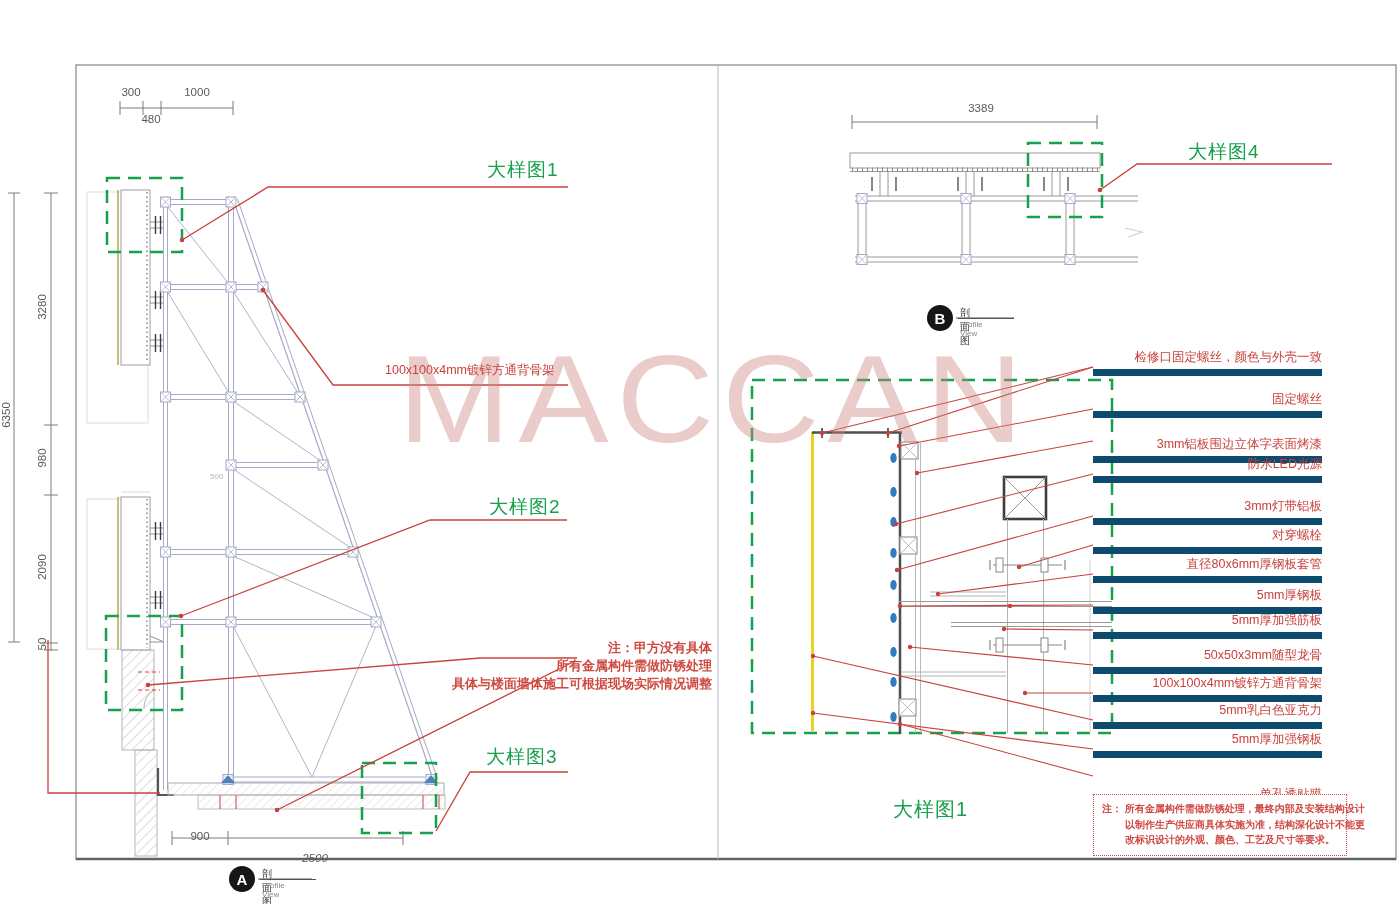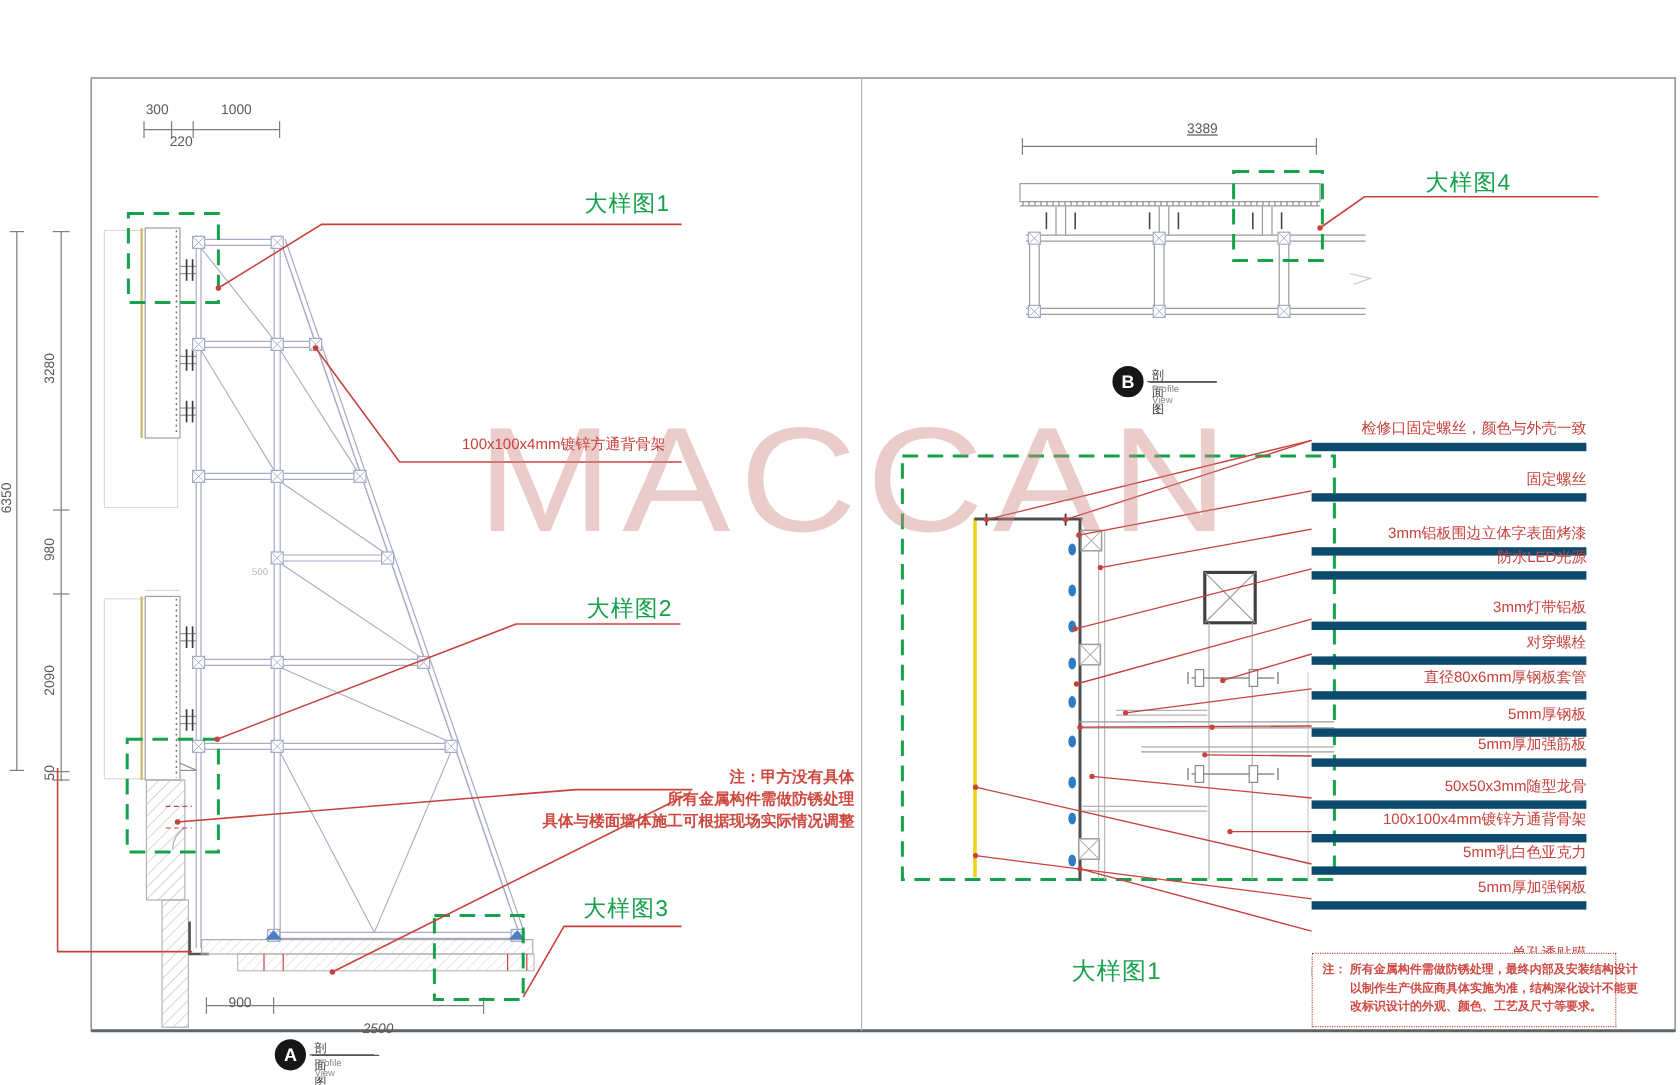--- a/index.html
+++ b/index.html
@@ -376,21 +376,21 @@
   <g stroke="#555" stroke-width="1">
     <line x1="258" y1="879" x2="312" y2="879"></line>
     <line x1="956" y1="318" x2="1014" y2="318"></line>
   </g>
 </svg>
 
 <div class="watermark">MACCAN</div>
 
 <div class="txt dim" style="left:111px;top:86px;width:40px;">300</div>
 <div class="txt dim" style="left:172px;top:86px;width:50px;">1000</div>
-<div class="txt dim" style="left:131px;top:113px;width:40px;">220</div>
+<div class="txt dim" style="left:131px;top:113px;width:40px;">480</div>
 
 <div class="txt dim dim-rot" style="left:-24px;top:409px;width:60px;">6350</div>
 <div class="txt dim dim-rot" style="left:12px;top:301px;width:60px;">3280</div>
 <div class="txt dim dim-rot" style="left:12px;top:452px;width:60px;">980</div>
 <div class="txt dim dim-rot" style="left:12px;top:561px;width:60px;">2090</div>
 <div class="txt dim dim-rot" style="left:12px;top:638px;width:60px;">50</div>
 <div class="txt dim-tiny" style="left:210px;top:472px;">500</div>
 
 <div class="txt green-lbl" style="left:487px;top:157px;">大样图1</div>
 <div class="txt green-lbl" style="left:489px;top:494px;">大样图2</div>
@@ -405,21 +405,21 @@
 <div class="txt dim" style="left:178px;top:830px;width:44px;">900</div>
 <div class="txt dim" style="left:287px;top:852px;width:56px;font-style:italic;">2500</div>
 
 <div class="marker" style="left:229px;top:866px;">
   <div class="circ">A</div>
   <div class="bar"></div>
   <div class="cn">剖面图</div>
   <div class="en">Profile View</div>
 </div>
 
-<div class="txt dim" style="left:977px;top:102px;width:50px;text-decoration:underline;">3389</div>
+<div class="txt dim" style="left:956px;top:102px;width:50px;">3389</div>
 <div class="txt green-lbl" style="left:1188px;top:139px;">大样图4</div>
 
 <div class="marker" style="left:927px;top:305px;">
   <div class="circ">B</div>
   <div class="bar"></div>
   <div class="cn">剖面图</div>
   <div class="en">Profile View</div>
 </div>
 
 <div class="part-label" style="top:350px;">检修口固定螺丝，颜色与外壳一致</div>

